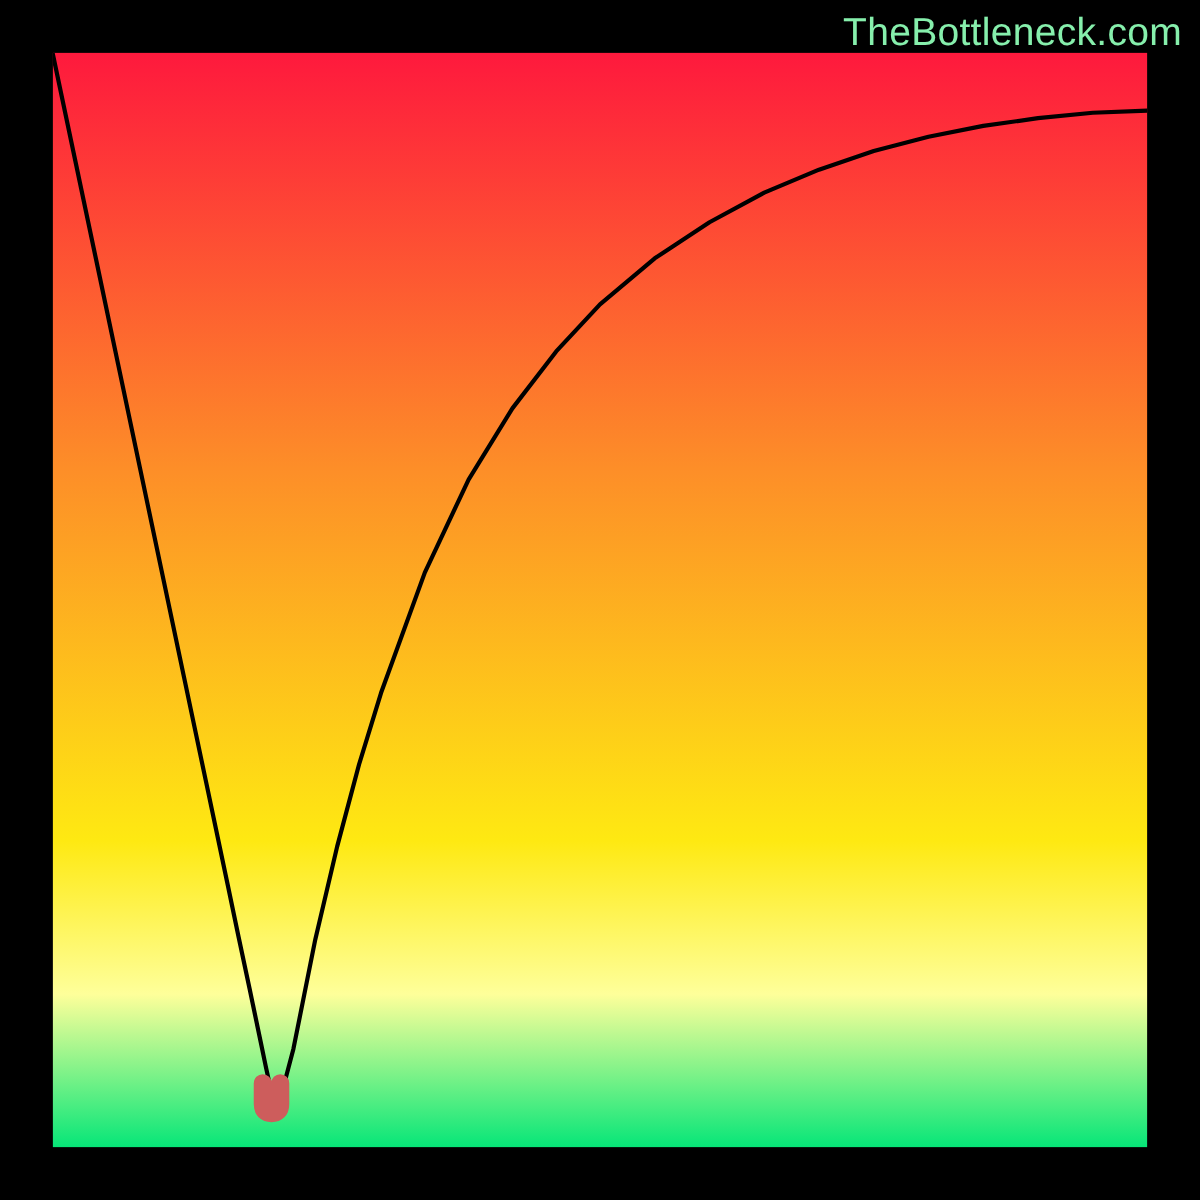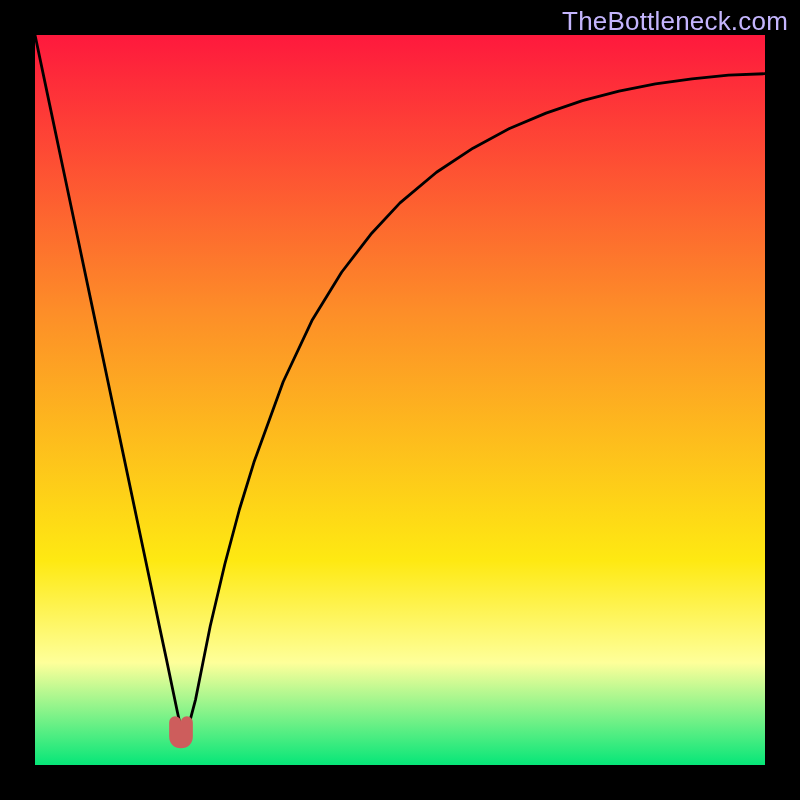--- a/index.html
+++ b/index.html
@@ -26,21 +26,21 @@
     height: 730px;
     overflow: hidden;
   }
   .attrib {
     position: absolute;
     top: 6px;
     right: 12px;
     font-family: Arial, Helvetica, sans-serif;
     font-size: 26px;
     font-weight: 500;
-    color: #c4b5fd;
+    color: #86efac;
     letter-spacing: 0.2px;
   }
   svg {
     position: absolute;
     left: 0;
     top: 0;
   }
 </style>
 </head>
 <body>

